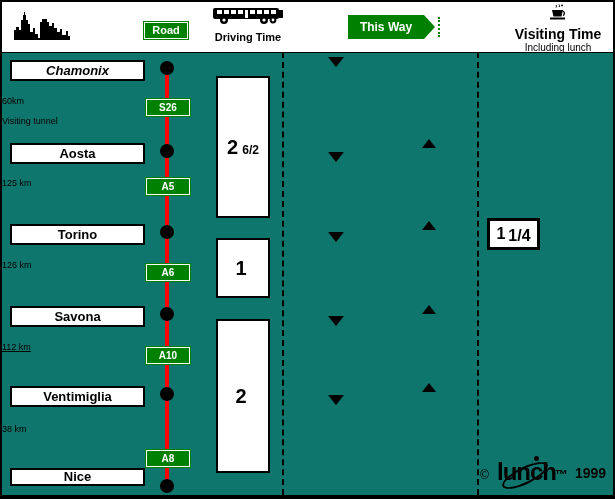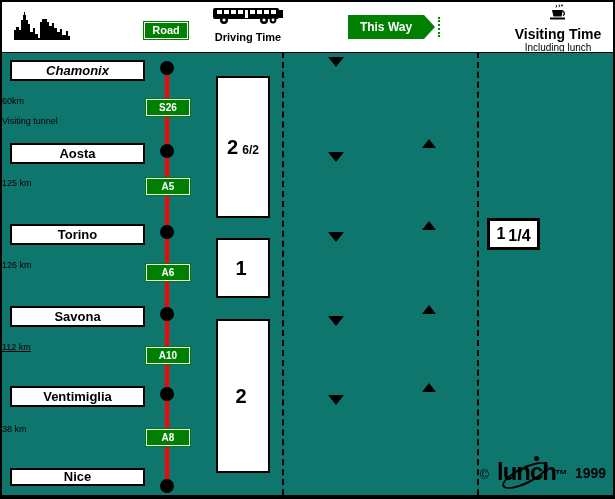--- a/index.html
+++ b/index.html
@@ -160,21 +160,21 @@
   <div class="dist" style="top:114px;">Visiting tunnel</div>
   <div class="dist" style="top:176px;">125 km</div>
   <div class="dist" style="top:258px;">126 km</div>
   <div class="dist" style="top:340px;text-decoration:underline;">112 km</div>
   <div class="dist" style="top:422px;">38 km</div>
 
   <div class="rbadge" style="top:97px;">S26</div>
   <div class="rbadge" style="top:176px;">A5</div>
   <div class="rbadge" style="top:262px;">A6</div>
   <div class="rbadge" style="top:345px;">A10</div>
-  <div class="rbadge" style="top:427px;">A8</div>
+  <div class="rbadge" style="top:448px;">A8</div>
 
   <div class="dbox" style="top:74px;height:138px;">
     <span class="h">2</span>
     <span class="f">6/2</span>
   </div>
   <div class="dbox" style="top:236px;height:56px;">
     <span class="h">1</span>
     <span class="f"></span>
   </div>
   <div class="dbox" style="top:317px;height:150px;">

